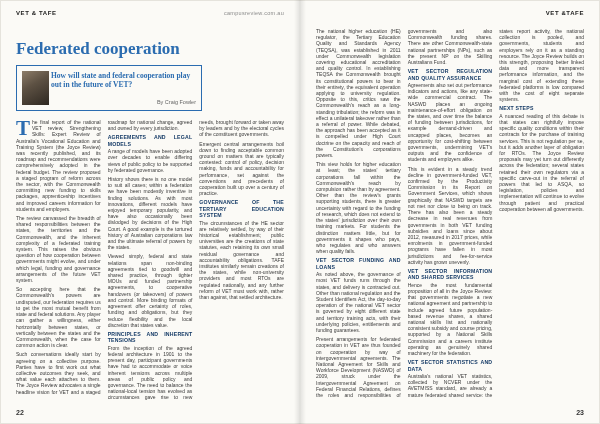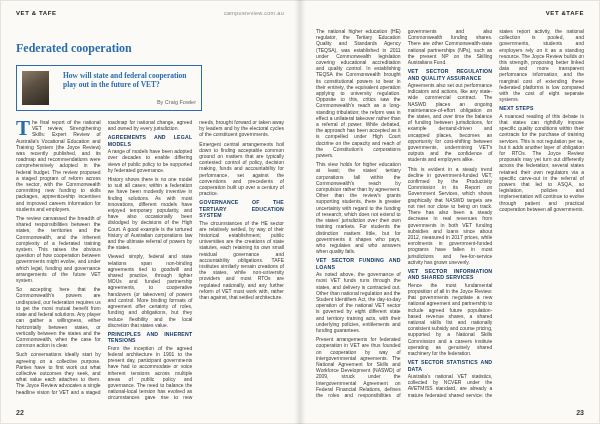--- a/index.html
+++ b/index.html
@@ -32,30 +32,30 @@
     display: flex; justify-content: space-between; align-items: baseline;
     height: 9px;
   }
   .page-header.right-align { justify-content: flex-end; }
   .section-label {
     font-size: 6px; font-weight: bold; letter-spacing: 0.6px; color: #1a1a1a;
   }
   .url { font-size: 5.5px; color: #8a8a8a; letter-spacing: 0.3px; }
   .article-title {
     font-family: "Liberation Serif", serif;
-    font-size: 12px; line-height: 19px; font-weight: bold;
+    font-size: 17px; line-height: 19px; font-weight: bold;
     color: #2b6cb0;
     margin: 20px 0 7px;
   }
   .standfirst-box {
     border: 1px solid #2b6cb0;
     width: 186px; min-height: 46px;
     padding: 5px;
     box-sizing: border-box;
-    display: flex; gap: 14px;
+    display: flex; gap: 2px;
   }
   .author-photo {
     flex: none; width: 27px; height: 34px;
     background: linear-gradient(150deg, #8d7d69 0%, #5d5143 40%, #2e2821 100%);
   }
   .standfirst-content { display: flex; flex-direction: column; justify-content: space-between; flex: 1; }
   .standfirst-text {
     font-family: "Liberation Serif", serif;
     font-size: 7.5px; line-height: 9px; font-weight: bold;
     color: #2b6cb0;

